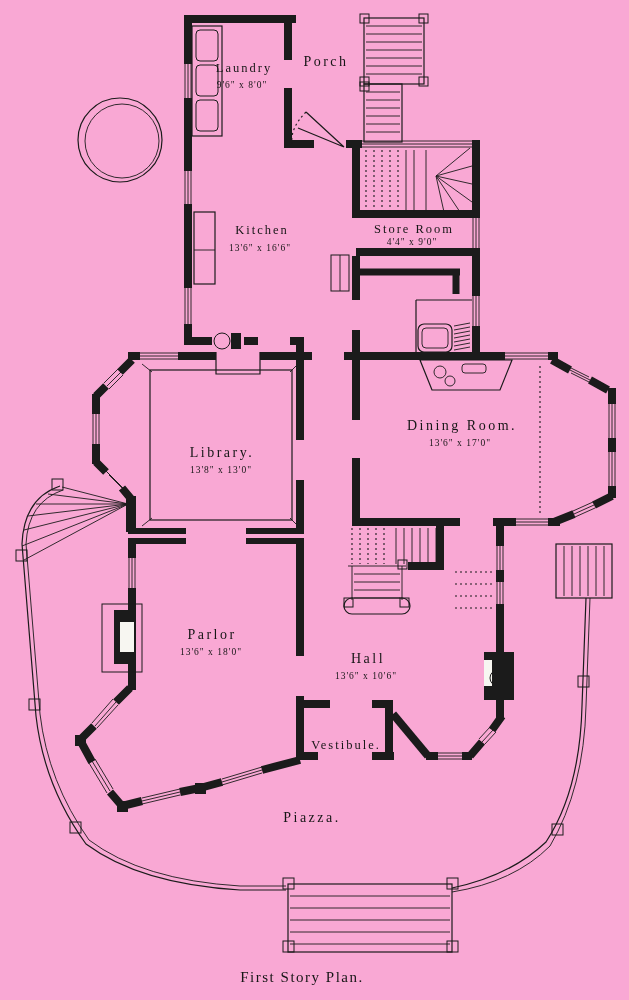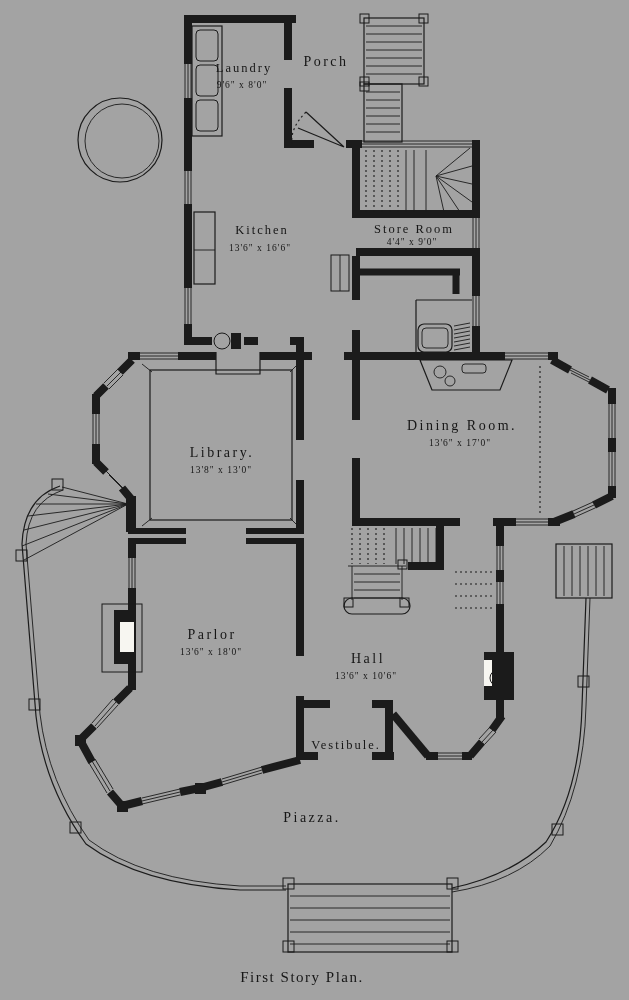--- a/index.html
+++ b/index.html
@@ -1,16 +1,16 @@
 <!DOCTYPE html>
 <html><head>
 <meta charset="utf-8">
 <style>
   html,body{margin:0;padding:0;background:#e8e6e0;}
-  .page{width:629px;height:1000px;background:#a3a3a3;position:relative;overflow:hidden;}
+  .page{width:629px;height:1000px;background:#f9a8d4;position:relative;overflow:hidden;}
   svg{display:block;}
   .wall{stroke:#1b1b1b;stroke-width:8;fill:none;stroke-linecap:butt;}
   .wall7{stroke:#1b1b1b;stroke-width:7;fill:none;}
   .blk{fill:#1b1b1b;stroke:none;}
   .line{stroke:#1b1b1b;stroke-width:1.2;fill:none;}
   .thin{stroke:#1b1b1b;stroke-width:0.9;fill:none;}
   .dot{stroke:#1b1b1b;stroke-width:1.1;fill:none;stroke-dasharray:2 3;}
   .paper{fill:#f7f6f1;}
   .win{stroke:#1b1b1b;stroke-width:1;fill:none;}
   text{fill:#161616;}

